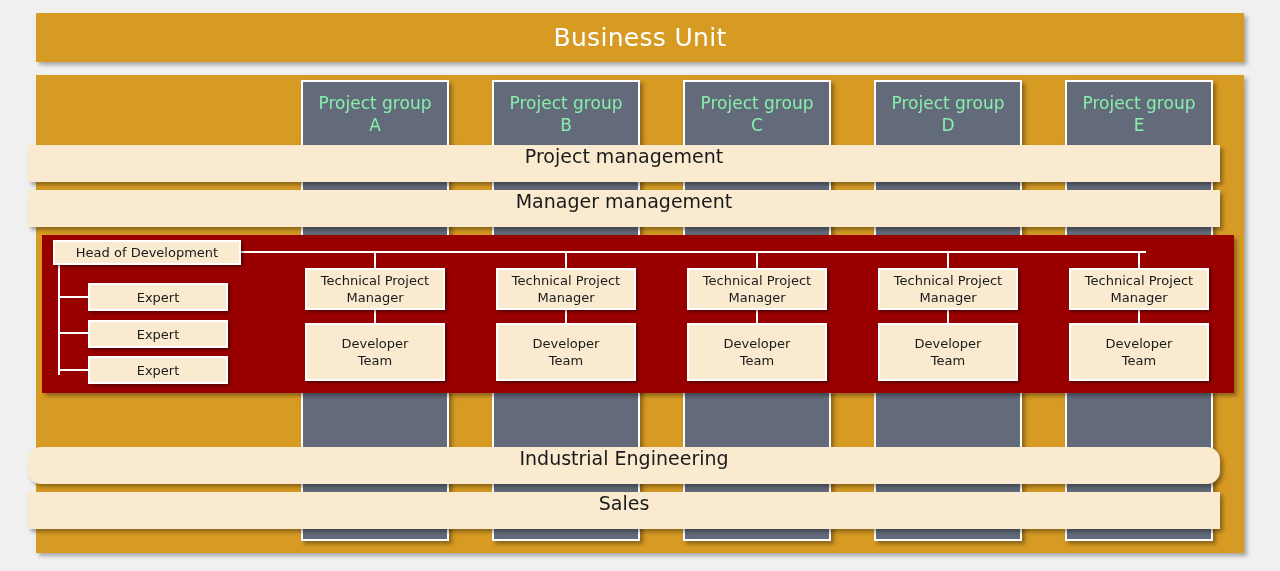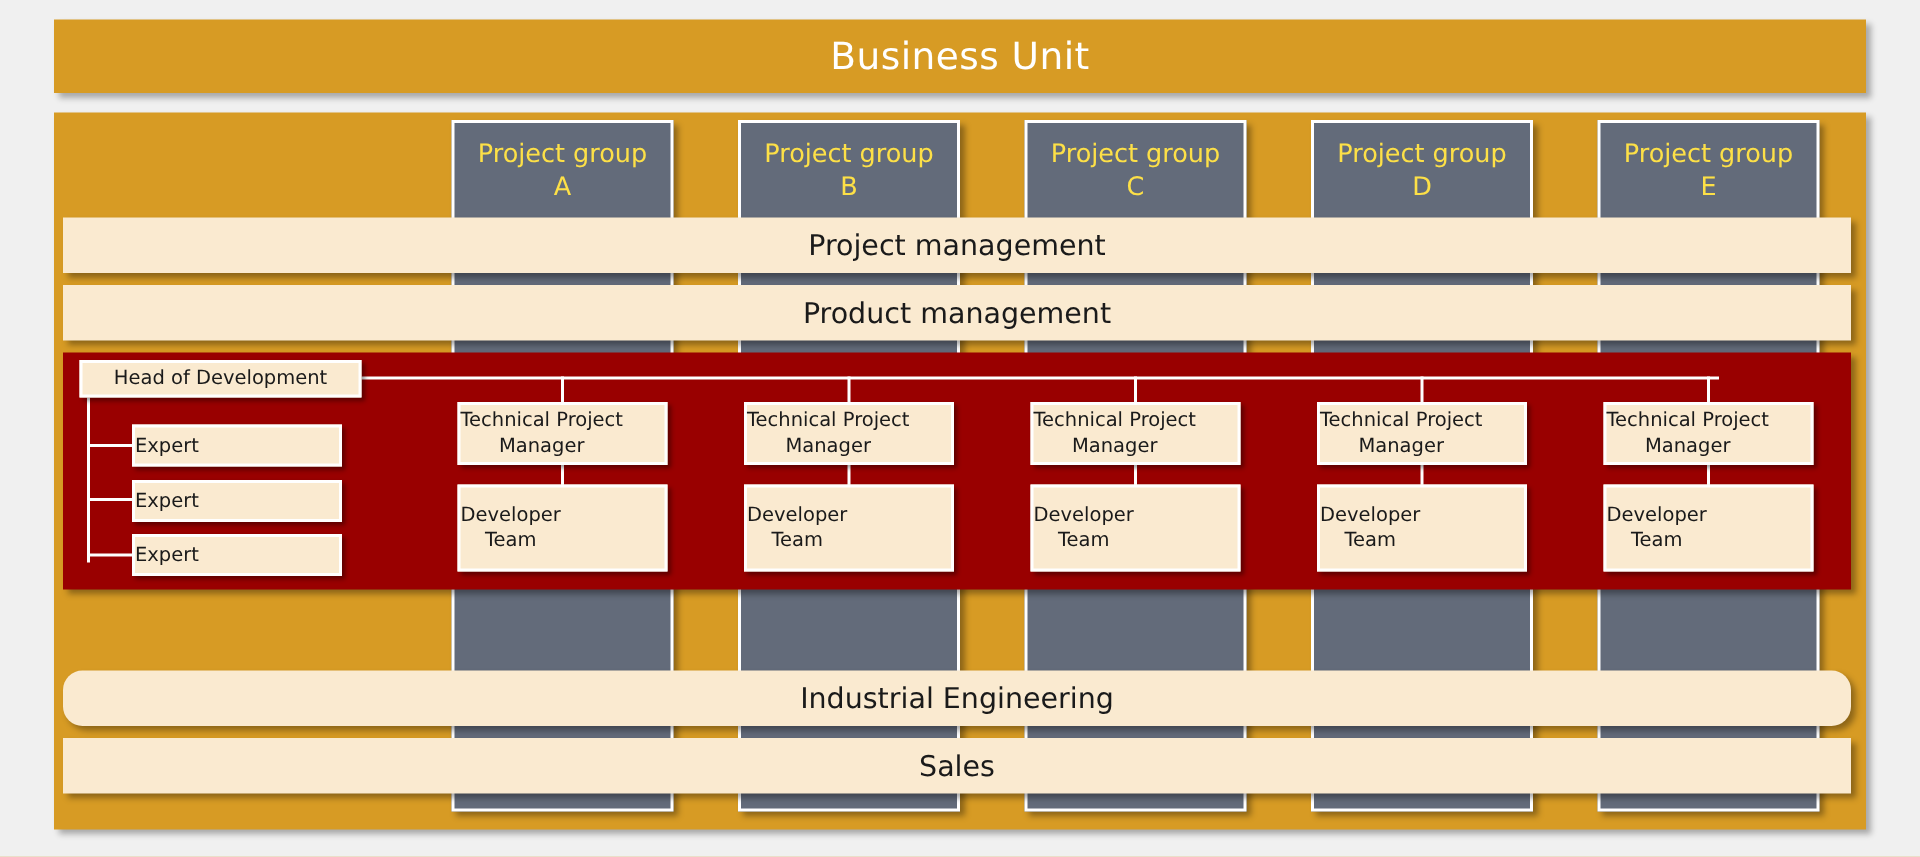--- a/index.html
+++ b/index.html
@@ -56,35 +56,35 @@
     border: 2px solid #ffffff;
     box-sizing: border-box;
     box-shadow: 3px 3px 4px rgba(0,0,0,0.35);
   }
   .pg-col .pg-label {
     position: absolute;
     left: 0;
     top: 10px;
     width: 100%;
     text-align: center;
-    color: #fde047;
+    color: #86efac;
     font-size: 17px;
     line-height: 22px;
     pointer-events: none;
   }
 
   
   .band {
     position: absolute;
-    left: 42px;
+    left: 28px;
     width: 1192px;
     background: #faead0;
     box-shadow: 3px 3px 4px rgba(0,0,0,0.35);
     display: flex;
-    align-items: center;
+    align-items: flex-start;
     justify-content: center;
     box-sizing: border-box;
   }
   .band span {
     color: #1a1a1a;
     font-size: 19px;
   }
 
   
   .dev-band {
@@ -99,20 +99,21 @@
 
   
   .dev-box {
     position: absolute;
     background: #faead0;
     border: 2px solid #ffffff;
     box-sizing: border-box;
     box-shadow: 2px 2px 3px rgba(0,0,0,0.40);
     display: flex;
     align-items: center;
+    justify-content: center;
     text-align: center;
     color: #1a1a1a;
   }
   .hod {
     left: 11px;
     top: 5px;
     width: 188px;
     height: 25px;
     font-size: 13px;
     justify-content: center;
@@ -172,21 +173,21 @@
   </div>
   <div class="pg-col" style="left:1065px; width:148px;">
     <div class="pg-label" style="white-space:pre-line;">Project group
 E</div>
   </div>
 
   <div class="band" style="top:145px; height:37px;">
     <span>Project management</span>
   </div>
   <div class="band" style="top:190px; height:37px;">
-    <span>Product management</span>
+    <span>Manager management</span>
   </div>
 
   <div class="dev-band">
 
     <div class="conn" style="left:16px; top:30px; width:2px; height:110px;"></div>
     <div class="conn" style="left:16px; top:61px; width:32px; height:2px;"></div>
     <div class="conn" style="left:16px; top:97px; width:32px; height:2px;"></div>
     <div class="conn" style="left:16px; top:134px; width:32px; height:2px;"></div>
 
     <div class="conn" style="left:199px; top:16px; width:905px; height:2px;"></div>

